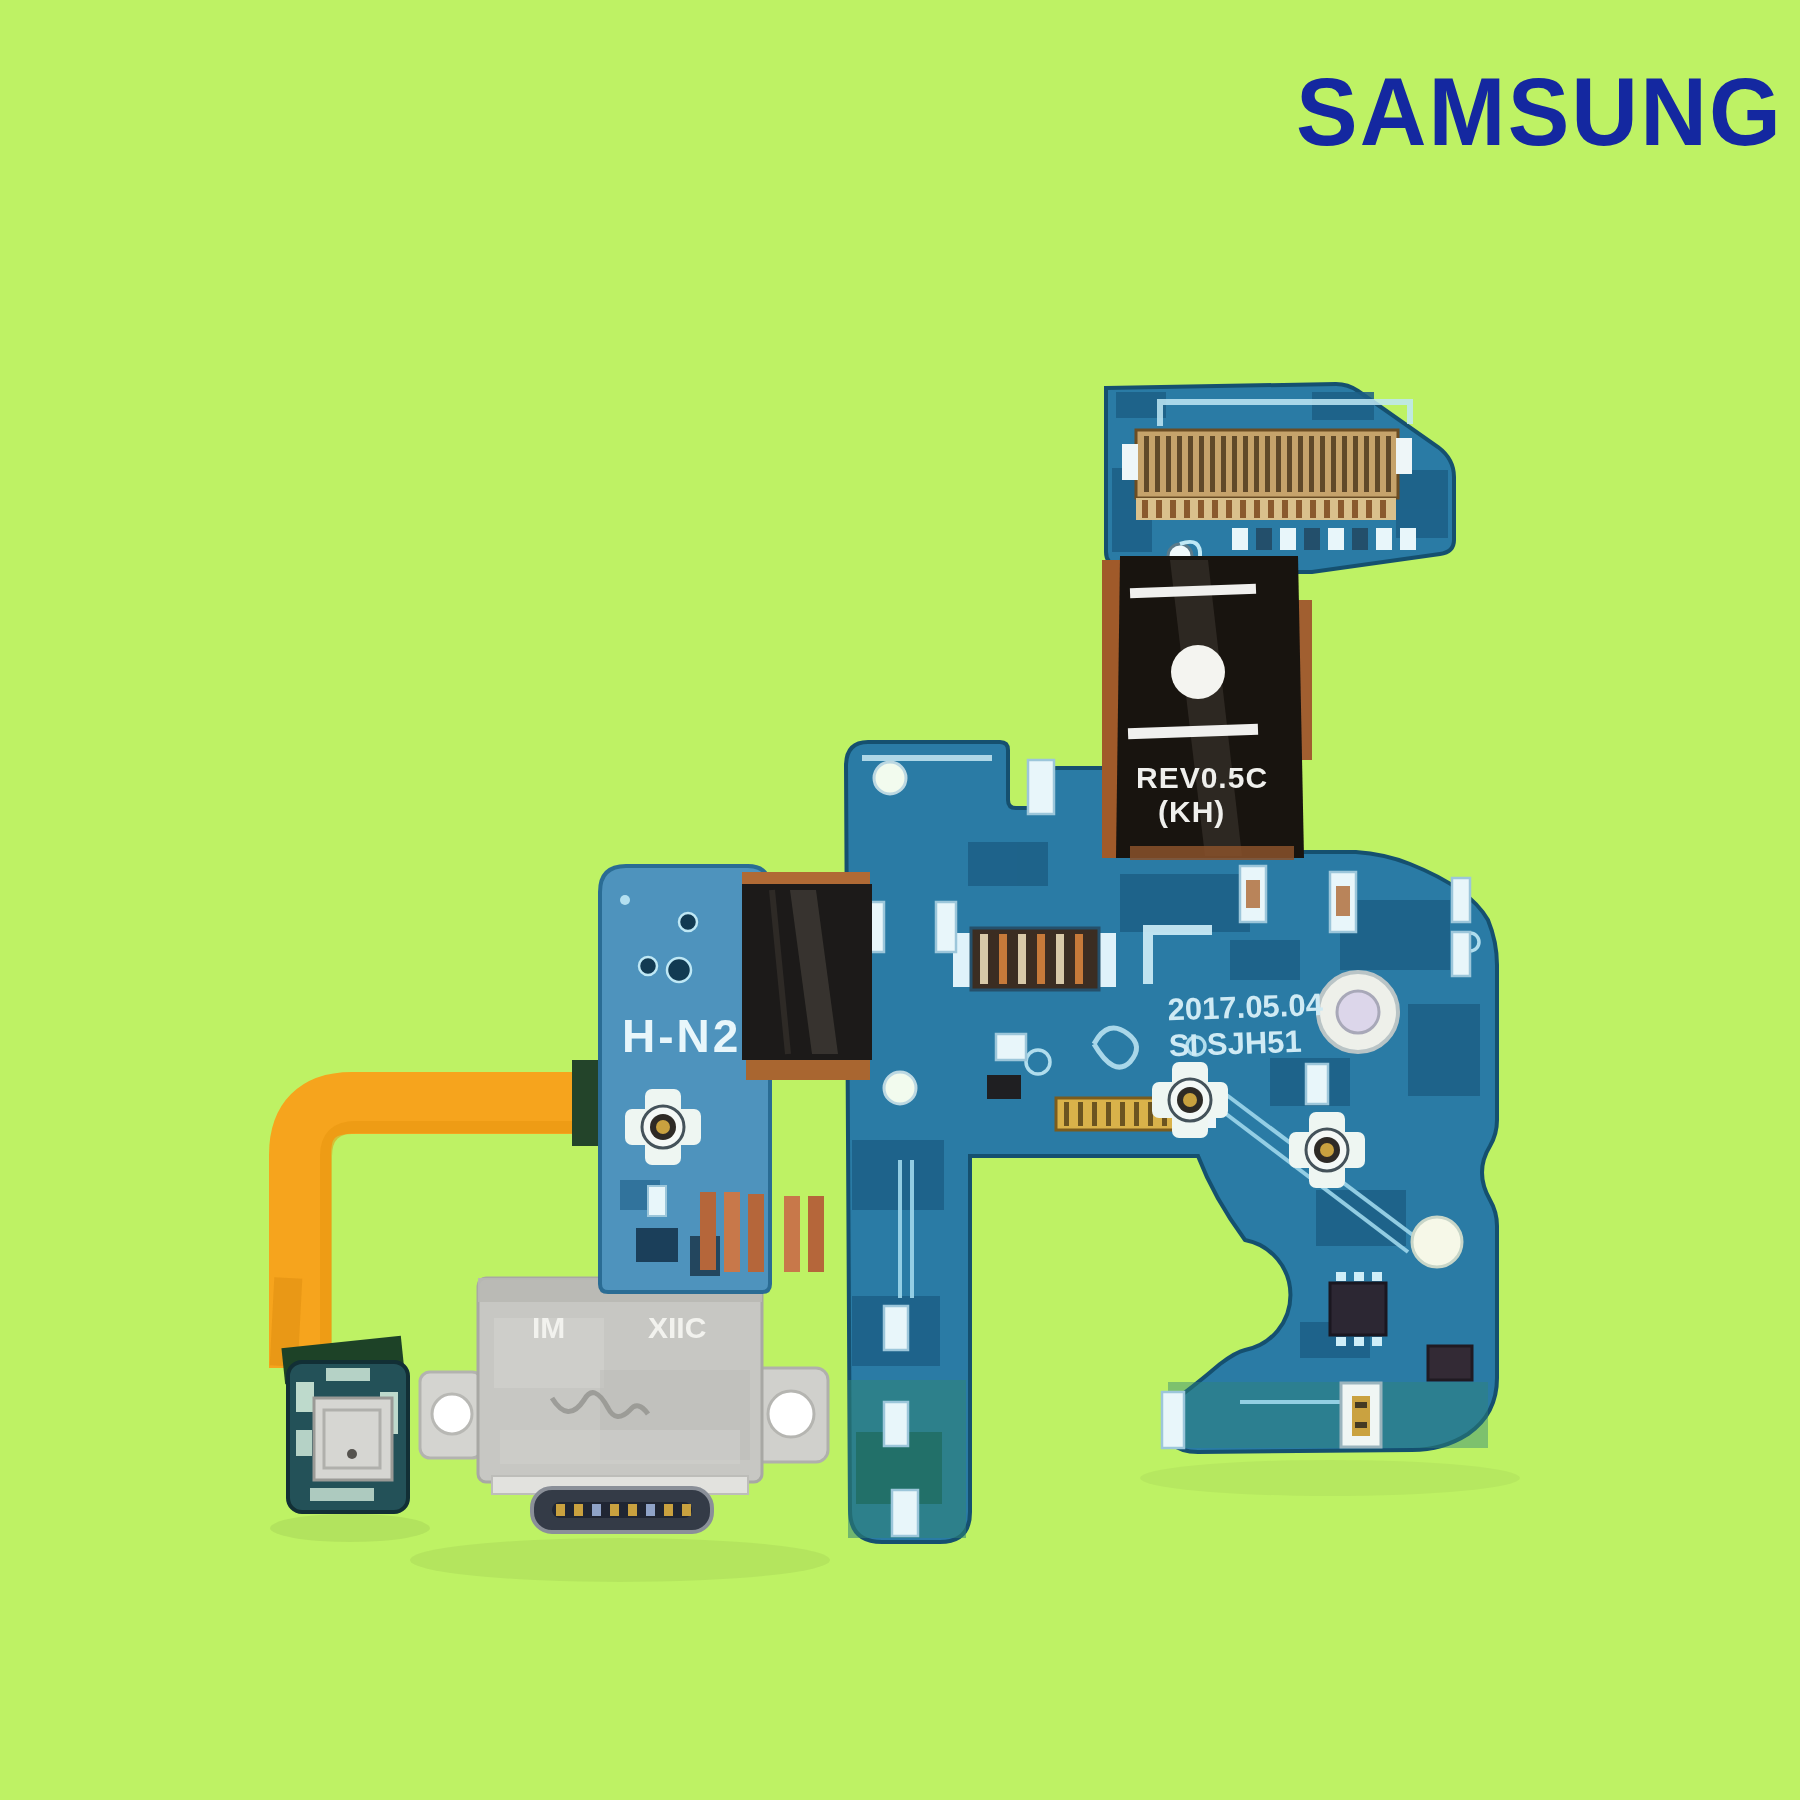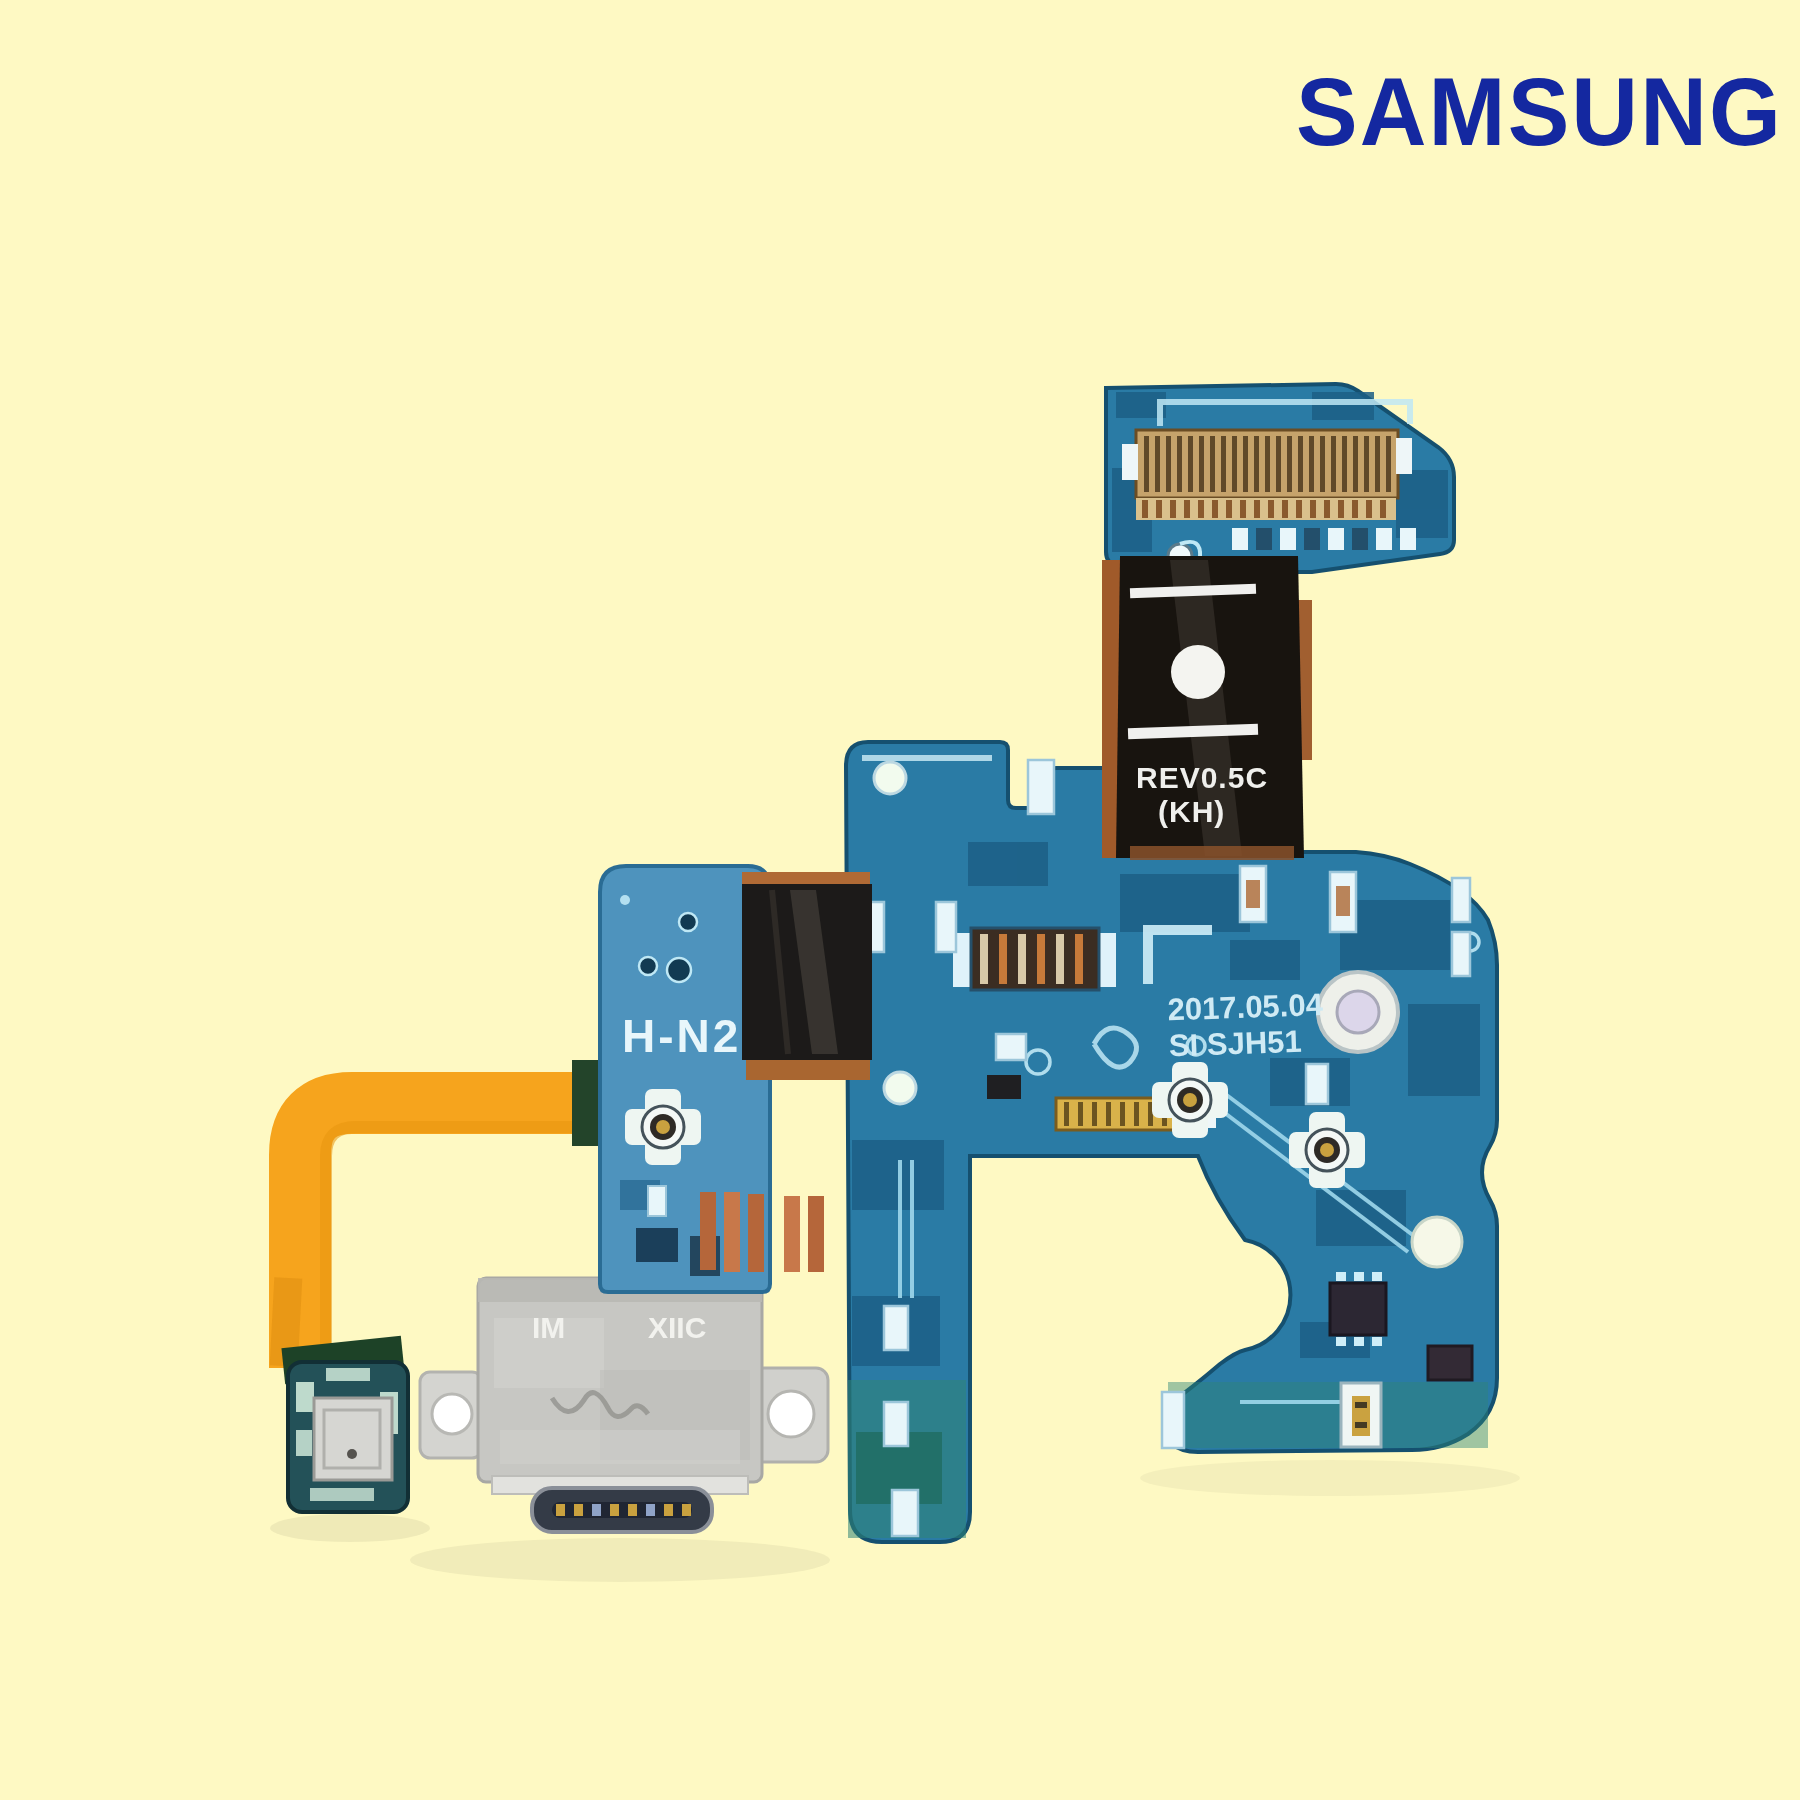--- a/index.html
+++ b/index.html
@@ -1,19 +1,19 @@
 <!DOCTYPE html>
 <html><head>
 <meta charset="utf-8">
 <style>
   html,body{margin:0;padding:0;background:#ffffff;}
   .canvas{
     position:relative;
     width:1800px;height:1800px;
-    background:#fef9c3;
+    background:#bef264;
     overflow:hidden;
     font-family:"Liberation Sans", sans-serif;
   }
   .logo{
     position:absolute;
     left:1296px;top:56px;
     width:500px;
     font-weight:bold;
     font-size:88px;
     letter-spacing:2px;

